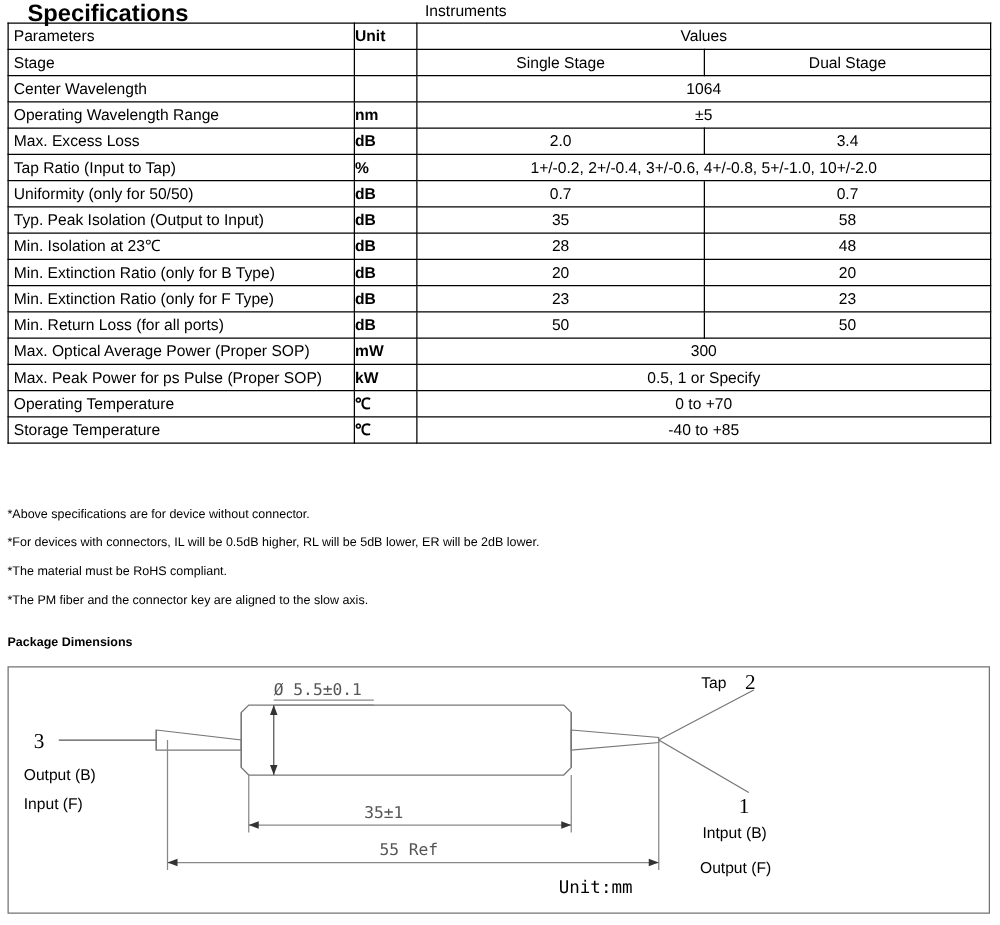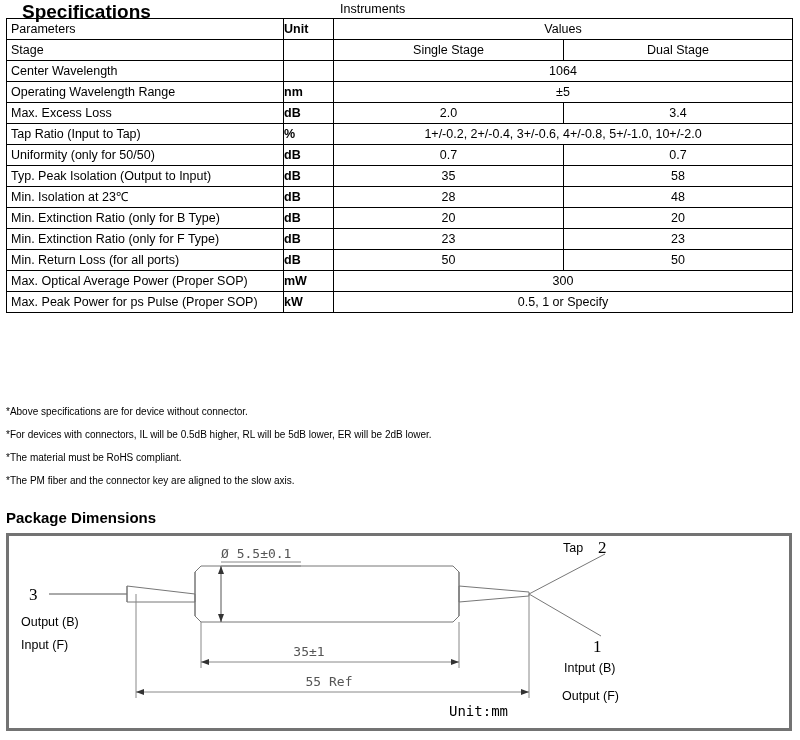--- a/index.html
+++ b/index.html
@@ -85,32 +85,32 @@
   }
   .notes .note {
     height: 23px;
     line-height: 23px;
     white-space: nowrap;
   }
   .pkg-title {
     position: absolute;
     left: 6px;
     top: 509px;
-    font-size: 15px;
+    font-size: 10px;
     font-weight: bold;
   }
 
   
   .pkg-box {
     position: absolute;
     left: 6px;
     top: 533px;
     width: 786px;
     height: 198px;
-    border: 3px solid #737373;
+    border: 1px solid #737373;
     box-sizing: border-box;
     background: #ffffff;
   }
   .pkg-box svg { display: block; }
 
   .dwg-label {
     font-family: "Liberation Sans", sans-serif;
     font-size: 12.5px;
     fill: #000000;
   }
@@ -217,20 +217,30 @@
       <tr>
         <td class="param">Max. Optical  Average Power (Proper SOP)</td>
         <td class="unit">mW</td>
         <td class="val-wide" colspan="2">300</td>
       </tr>
       <tr>
         <td class="param">Max. Peak Power for ps Pulse (Proper SOP)</td>
         <td class="unit">kW</td>
         <td class="val-wide" colspan="2">0.5, 1 or Specify</td>
       </tr>
+      <tr>
+        <td class="param">Operating Temperature</td>
+        <td class="unit">℃</td>
+        <td class="val-wide" colspan="2">0 to +70</td>
+      </tr>
+      <tr>
+        <td class="param">Storage Temperature</td>
+        <td class="unit">℃</td>
+        <td class="val-wide" colspan="2">-40 to +85</td>
+      </tr>
     </tbody>
 </table>
 
 <div class="notes" id="notes-list">
     <div class="note">*Above specifications are for device without connector.</div>
     <div class="note">*For devices with connectors, IL will be 0.5dB higher, RL will be 5dB lower, ER will be 2dB lower.</div>
     <div class="note">*The material must be RoHS compliant.</div>
     <div class="note">*The PM fiber and the connector key are aligned to the slow axis.</div>
   </div>
 

